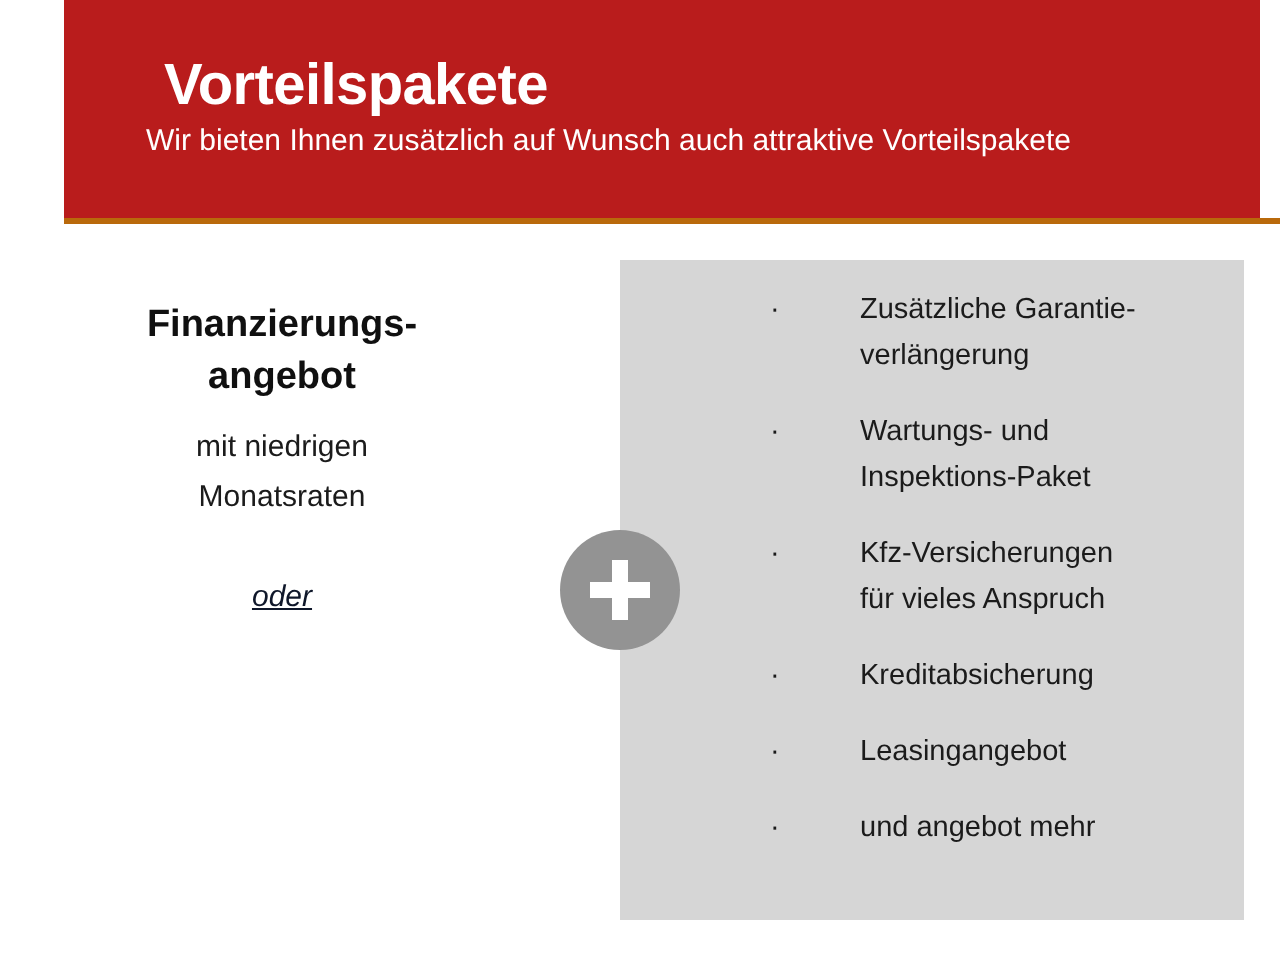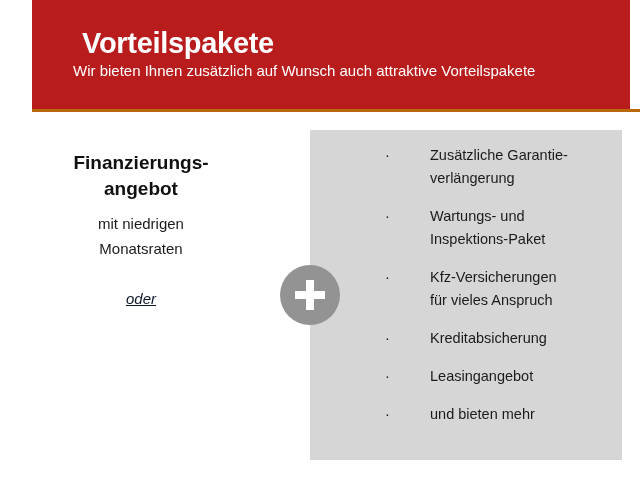--- a/index.html
+++ b/index.html
@@ -207,21 +207,21 @@
       <span class="benefit-text">Kreditabsicherung</span>
     </li>
 
     <li class="benefit-item">
       <span class="benefit-bullet">·</span>
       <span class="benefit-text">Leasingangebot</span>
     </li>
 
     <li class="benefit-item">
       <span class="benefit-bullet">·</span>
-      <span class="benefit-text">und bieten mehr</span>
+      <span class="benefit-text">und angebot mehr</span>
     </li>
 
   </ul>
 </div>
 
 <div id="plus-badge">
   <div class="plus-bar-h"></div>
   <div class="plus-bar-v"></div>
 </div>
 

